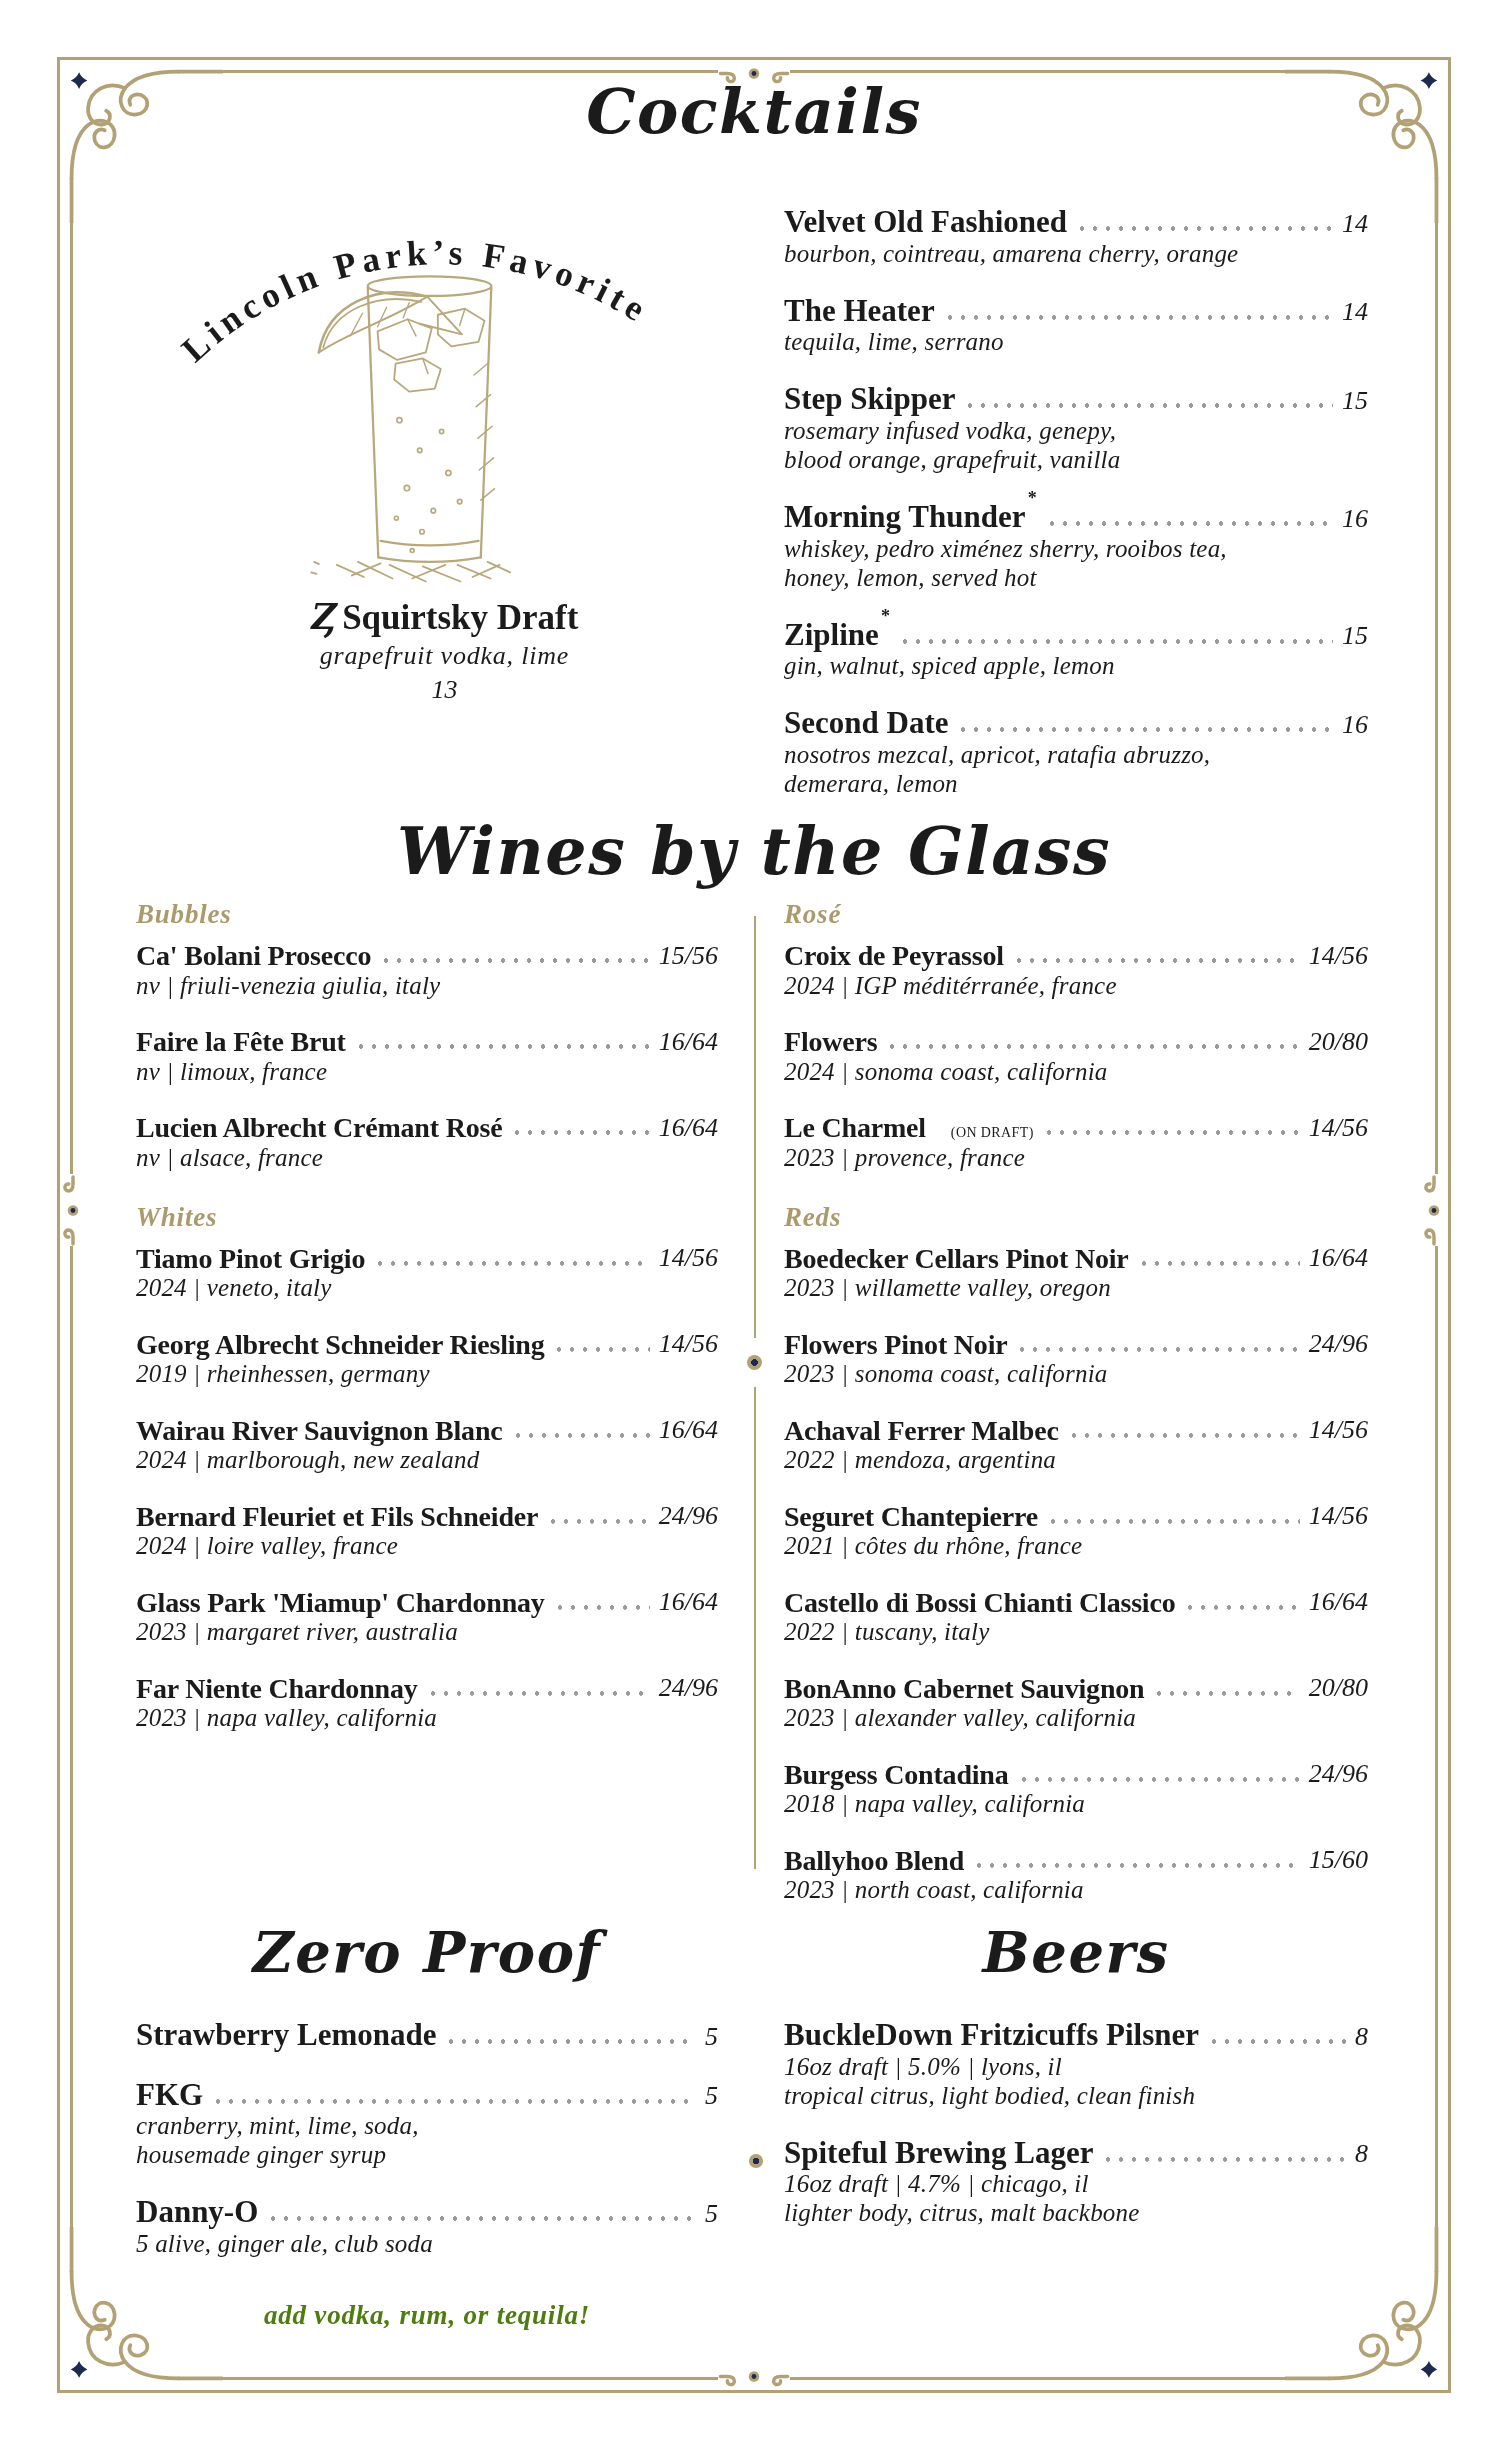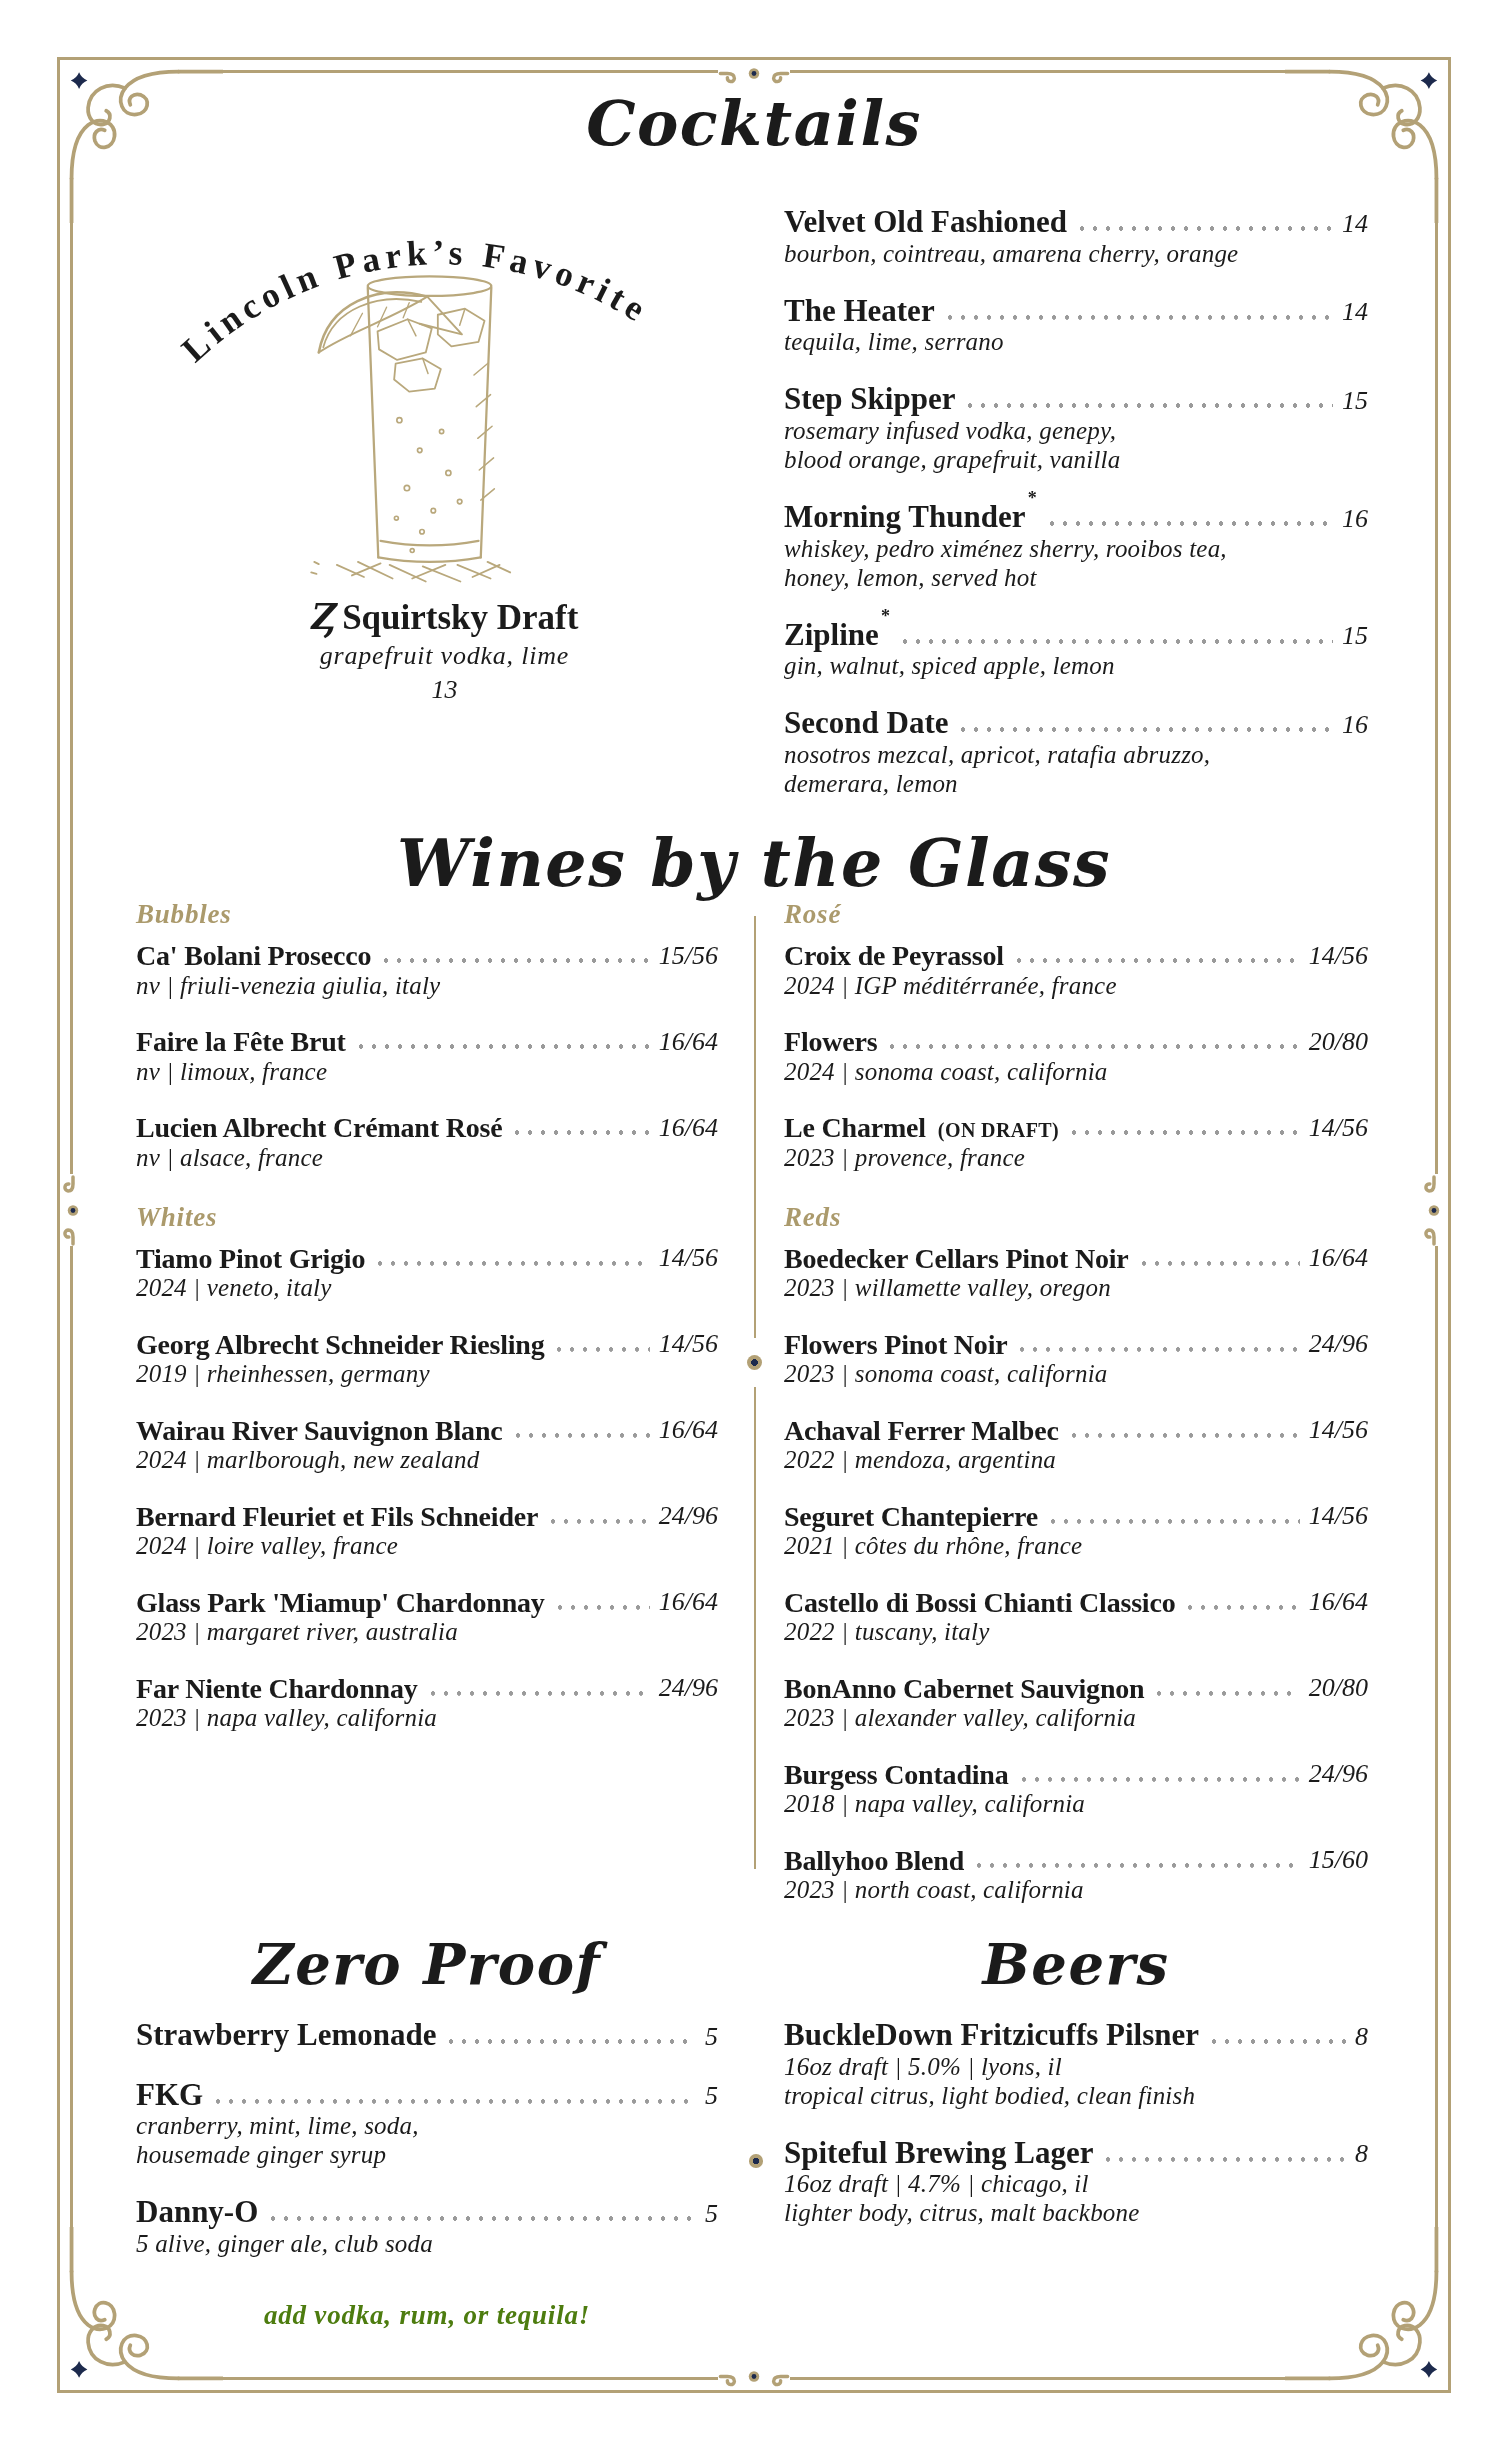--- a/index.html
+++ b/index.html
@@ -22,39 +22,39 @@
   .break-v { position:absolute; width:21px; height:72px; background:#fff; top:1174px; }
   .break-v.left { left:63px; } .break-v.right { left:1424px; }
   .break-v svg { position:absolute; left:-26px; top:26px; transform:rotate(90deg); }
 
   .gold-dot { position:absolute; border-radius:50%;
     background:radial-gradient(circle, #1d2a4d 0 3.4px, #b3a176 3.4px 100%); }
   .divider-seg { position:absolute; left:754px; width:2.3px; background:#b3a176; }
 
   
   .script { font-family:"DejaVu Serif", serif; font-style:italic; font-weight:bold;
-    letter-spacing:1.5px; text-align:center; position:absolute;margin-top:12px; }
+    letter-spacing:1.5px; text-align:center; position:absolute; }
   #cocktails-title { top:75px; left:0; width:100%; font-size:62px; }
   #wines-title { top:813px; left:0; width:100%; font-size:65px; }
   #zero-title { top:1919px; left:136px; width:582px; font-size:56px; }
   #beers-title { top:1919px; left:784px; width:584px; font-size:56px; }
 
   
   .col { position:absolute; }
   .menu-item { margin-bottom:27px; }
   .row { display:flex; align-items:flex-end; }
   .iname { font-weight:bold; font-size:31px; white-space:nowrap; line-height:1.05; }
   .wine .iname { font-size:28px; letter-spacing:-0.2px; }
   .dots { flex:1; min-width:7.5px; height:6.8px; align-self:flex-end; margin:0 9px 6.8px 12px;
     background-image:radial-gradient(circle at 3px 3.4px, #9a9a9a 2px, rgba(0,0,0,0) 2.3px);
     background-size:13px 6.8px; background-repeat:repeat-x; }
   .price { font-style:italic; font-size:26px; white-space:nowrap; }
   .desc { font-style:italic; font-size:25px; line-height:1.16; letter-spacing:0.2px; }
   sup.star { font-size:18px; position:relative; top:-12px; margin-left:2.3px; font-weight:bold; }
-  .suffix { font-size:20px; font-weight:bold; letter-spacing:0.4px; margin-left:12px; white-space:nowrap; }
+  .suffix { font-size:14px; font-weight:normal; letter-spacing:0.4px; margin-left:25px; white-space:nowrap; }
   .tan-header { font-style:italic; font-weight:bold; font-size:27px; color:#ab9a6c;
     letter-spacing:0.8px; margin-bottom:10.6px; }
   .wine-section + .wine-section { margin-top:30px; }
   .note { margin-top:42px; text-align:center; font-style:italic; font-weight:bold;
     font-size:27px; color:#4d7c0f; letter-spacing:0.8px; }
 
   
   #featured { position:absolute; left:173px; top:205px; width:543px; height:513px; }
   #featured .arc-svg { position:absolute; left:0; top:0; }
   #featured .glass-svg { position:absolute; left:132px; top:57px; }

